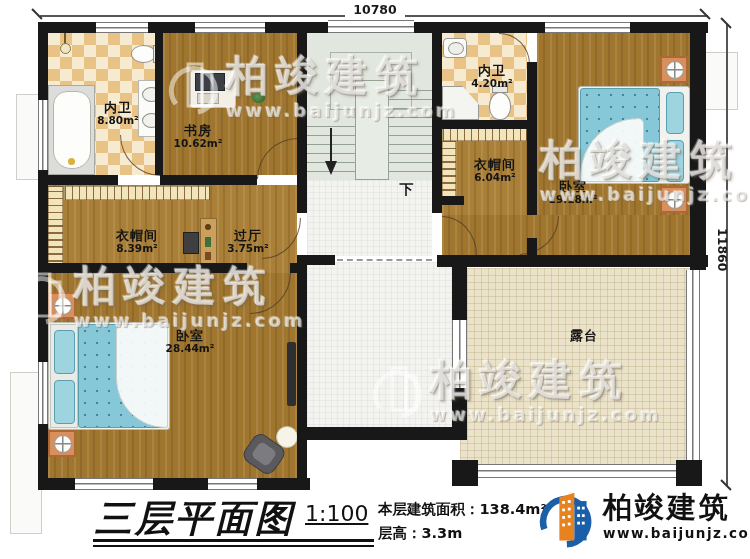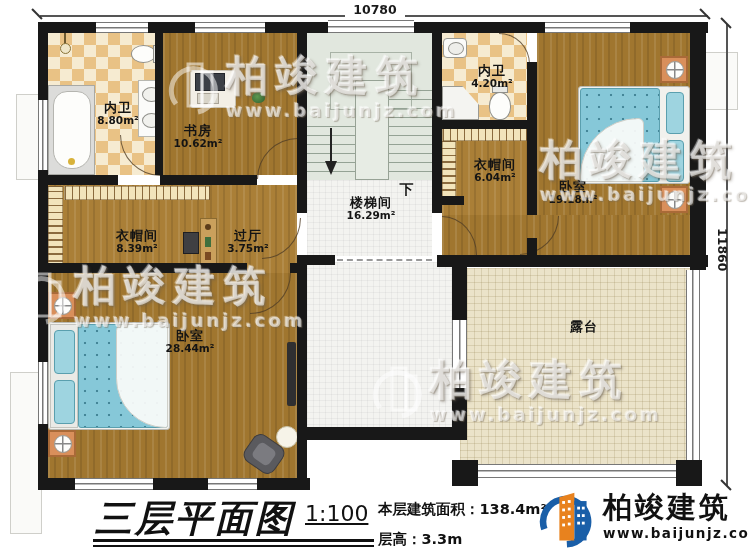--- a/index.html
+++ b/index.html
@@ -223,40 +223,36 @@
     <div class="ra">4.20m²</div>
   </div>
   <div class="label" style="left:460px;top:158px;width:70px;">
     <div class="rn">衣帽间</div>
     <div class="ra">6.04m²</div>
   </div>
   <div class="label" style="left:541px;top:180px;width:64px;">
     <div class="rn">卧室</div>
     <div class="ra">19.18m²</div>
   </div>
-  <div class="label" style="left:332px;top:196px;width:78px;">
-    <div class="rn">楼梯间</div>
-    <div class="ra">16.29m²</div>
-  </div>
   <div class="label" style="left:396px;top:182px;width:22px;">
     <div class="rn" style="font-size:14px;">下</div>
   </div>
   <div class="label" style="left:103px;top:229px;width:68px;">
     <div class="rn">衣帽间</div>
     <div class="ra">8.39m²</div>
   </div>
   <div class="label" style="left:216px;top:229px;width:64px;">
     <div class="rn">过厅</div>
     <div class="ra">3.75m²</div>
   </div>
   <div class="label" style="left:158px;top:329px;width:64px;">
     <div class="rn">卧室</div>
     <div class="ra">28.44m²</div>
   </div>
-  <div class="label" style="left:544px;top:320px;width:80px;">
+  <div class="label" style="left:544px;top:329px;width:80px;">
     <div class="rn">露台</div>
 
   </div>
 
   <div class="wm" style="left:168px;top:48px;">
     <svg width="52" height="62" viewBox="0 0 52 62">
       <path d="M8 50 A 22 22 0 1 1 30 58" fill="none" stroke="rgba(255,255,255,0.5)" stroke-width="5"></path>
       <rect x="20" y="10" width="14" height="42" fill="none" stroke="rgba(255,255,255,0.55)" stroke-width="3"></rect>
       <rect x="34" y="18" width="10" height="34" fill="none" stroke="rgba(255,255,255,0.55)" stroke-width="3"></rect>
     </svg>
@@ -301,21 +297,21 @@
   <div class="dimline" style="left:726px;top:24px;width:1.5px;height:462px;"></div>
   <div class="dimtick" style="left:719px;top:22px;transform:rotate(45deg);"></div>
   <div class="dimtick" style="left:719px;top:484px;transform:rotate(45deg);"></div>
   <div class="dimlabel" style="left:714px;top:228px;width:16px;writing-mode:vertical-rl;background:transparent;">11860</div>
 
   <div class="tb" id="main-title" style="left:95px;top:494px;">三层平面图</div>
   <div class="tb" id="scale-text" style="left:305px;top:501px;">1:100</div>
   <div class="tb" style="left:93px;top:539px;width:281px;height:3px;background:#111;"></div>
   <div class="tb" style="left:93px;top:545px;width:281px;height:1.5px;background:#111;"></div>
   <div class="tb tb-small" style="left:378px;top:500px;">本层建筑面积：138.4m²</div>
-  <div class="tb tb-small" style="left:378px;top:524px;margin-top:6px;">层高：3.3m</div>
+  <div class="tb tb-small" style="left:378px;top:524px;">层高：3.3m</div>
 
   <div class="tb" style="left:535px;top:486px;display:flex;align-items:center;gap:8px;">
     <svg width="60" height="62" viewBox="0 0 64 66">
       <path d="M10 46 A 24 24 0 1 1 34 62" fill="none" stroke="#1a5fa8" stroke-width="7"></path>
       <polygon points="26,12 42,7 42,58 26,58" fill="#e8821e"></polygon>
       <rect x="42" y="16" width="13" height="42" fill="#1a5fa8"></rect>
       <rect x="29" y="16" width="3" height="3" fill="#fff"></rect>
         <rect x="35" y="15" width="3" height="3" fill="#fff"></rect>
       <rect x="29" y="24" width="3" height="3" fill="#fff"></rect>
         <rect x="35" y="23" width="3" height="3" fill="#fff"></rect>

